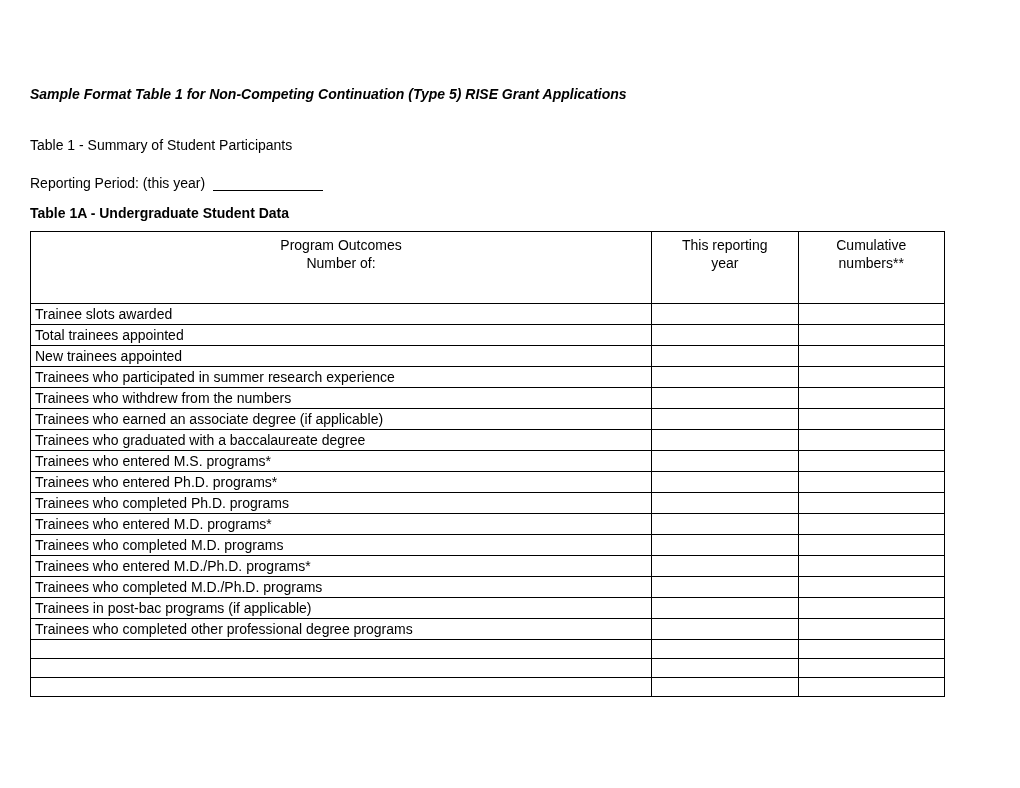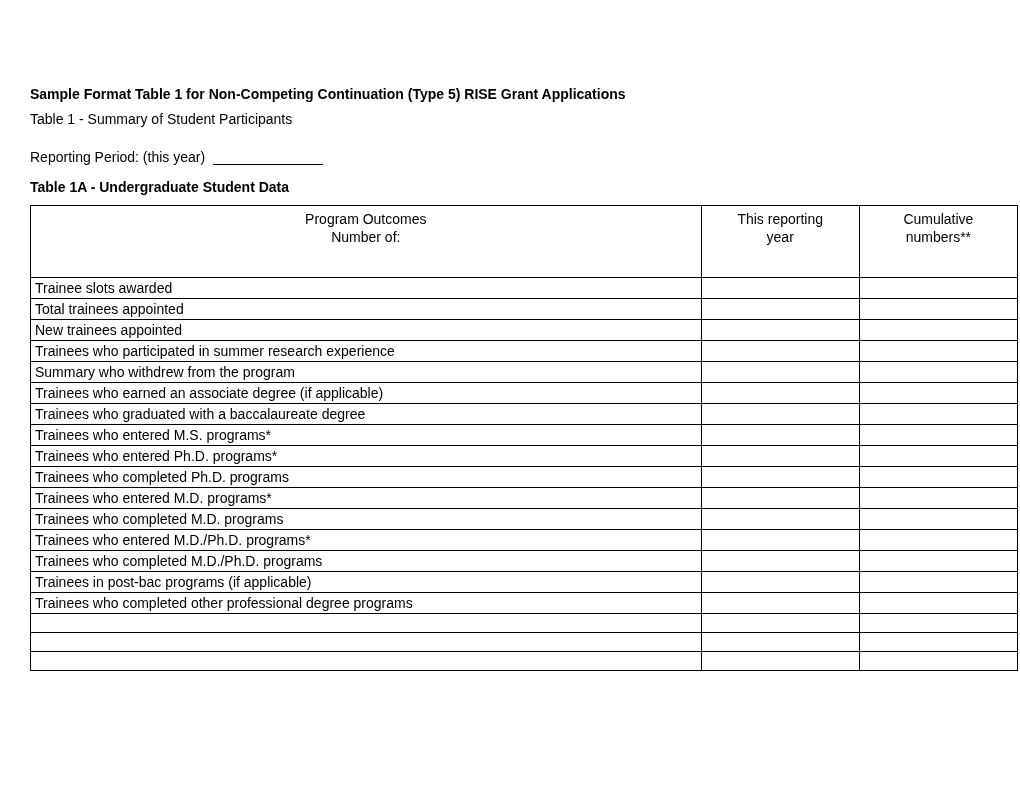--- a/index.html
+++ b/index.html
@@ -10,44 +10,45 @@
     body {
       font-family: Arial, Helvetica, sans-serif;
       font-size: 14px;
       color: #000;
       background: #fff;
       padding: 85px 30px 30px 30px;
       width: 1020px;
     }
     .doc-title {
       font-weight: bold;
-      margin-bottom: 6px;
+      margin-bottom: 32px;
       max-width: 700px;
       line-height: 1.4;
+      font-style: italic;
     }
     .subtitle {
       margin-bottom: 22px;
     }
     .reporting-line {
       margin-bottom: 14px;
     }
     .blank-line {
       display: inline-block;
       border-bottom: 1px solid #000;
       width: 110px;
       vertical-align: bottom;
       margin-left: 4px;
     }
     .table-heading {
       font-weight: bold;
       margin-bottom: 10px;
     }
     table {
       border-collapse: collapse;
-      width: 988px;
+      width: 915px;
     }
     th, td {
       border: 1px solid #000;
       padding: 2px 4px;
       font-weight: normal;
       vertical-align: top;
       text-align: left;
       height: 19px;
     }
     thead th {
@@ -111,21 +112,21 @@
         <td>New trainees appointed</td>
         <td></td>
         <td></td>
       </tr>
       <tr>
         <td>Trainees who participated in summer research experience</td>
         <td></td>
         <td></td>
       </tr>
       <tr>
-        <td>Summary who withdrew from the program</td>
+        <td>Trainees who withdrew from the numbers</td>
         <td></td>
         <td></td>
       </tr>
       <tr>
         <td>Trainees who earned an associate degree (if applicable)</td>
         <td></td>
         <td></td>
       </tr>
       <tr>
         <td>Trainees who graduated with a baccalaureate degree</td>

